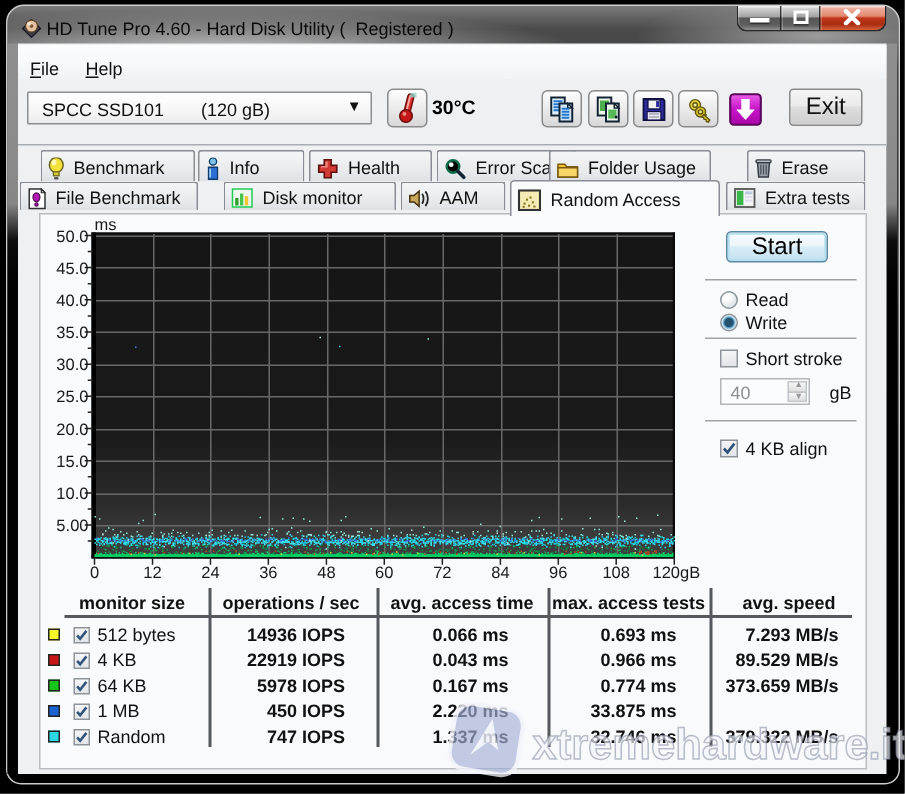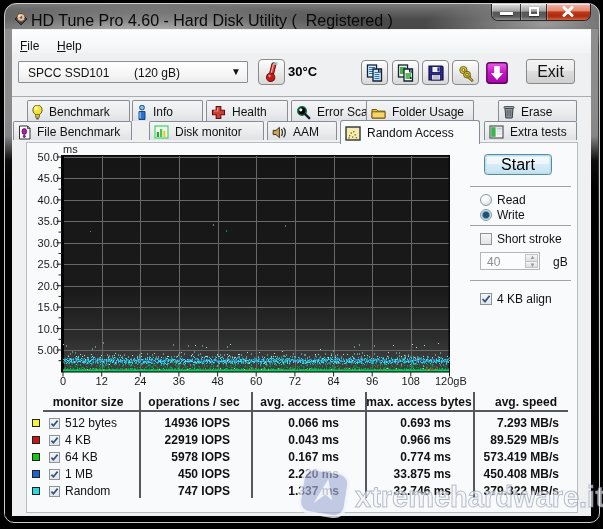--- a/index.html
+++ b/index.html
@@ -7,21 +7,21 @@
 #win { position:absolute; left:4px; top:3px; width:596px; height:520px;
   border:1.5px solid #cdcdcd; border-radius:12px 12px 10px 10px;
   background:
    radial-gradient(ellipse 330px 40px at 140px 31px, rgba(198,198,198,1), rgba(175,175,175,0) 74%),
    radial-gradient(ellipse 155px 32px at 540px 20px, rgba(165,165,165,0.9), rgba(150,150,150,0) 78%),
    linear-gradient(#7a7a7a 0%, #4a4a4a 3%, #161616 56%, #000 100%);
 }
 #client { position:absolute; left:11.5px; top:29px; width:579px; height:486.5px; background:#eef0f1; }
 .sidestrip { position:absolute; top:29px; width:7px; height:487px;
   background:linear-gradient(#8f8f8f 0%, #8a8a8a 18%, #858585 22%, #0d0d0d 27%, #000 33%); }
-#titletxt { position:absolute; left:31px; top:12px; font-size:16px; color:#0a0a0a; }
+#titletxt { position:absolute; left:31px; top:12px; font-size:12px; color:#0a0a0a; }
 #hdico { position:absolute; left:14px; top:11px; }
 
 #wbtns { position:absolute; left:491px; top:3.5px; width:100px; height:17px; display:flex;
   border:1px solid #262626; border-top:none; border-radius:0 0 7px 7px; overflow:hidden; }
 .wb { height:100%; border-right:1px solid rgba(20,20,20,0.8); position:relative;
   box-shadow:inset 0 1px 0 rgba(255,255,255,0.55), inset 1px 0 0 rgba(255,255,255,0.25);
   background:linear-gradient(#dedede 0%, #a2a2a2 45%, #565656 50%, #5e5e5e 80%, #909090 100%);
   display:flex; align-items:center; justify-content:center; }
 .wb:last-child { border-right:none; }
 #wb-close { background:linear-gradient(#f0b6aa 0%, #e28a70 42%, #c3361a 50%, #a82c10 76%, #d65f3c 100%); }
@@ -385,21 +385,21 @@
 <div class="sep" style="top:280px"></div>
 <div class="chk" style="left:480px;top:292.5px;display:flex;align-items:center;justify-content:center">
       <svg width="10" height="10" viewBox="0 0 10 10">
         <path d="M1.6 5 4 7.6 8.6 1.8" stroke="#31547c" stroke-width="1.8" fill="none"></path>
       </svg>
     </div>
 <div class="clab" style="left:497px;top:292px">4 KB align</div>
 <div class="th" style="left:8px">monitor size</div>
     <div class="th" style="left:114px">operations / sec</div>
     <div class="th" style="left:228px">avg. access time</div>
-    <div class="th" style="left:339px">max. access bytes</div>
+    <div class="th" style="left:339px">max. access tests</div>
     <div class="th" style="left:446px">avg. speed</div>
     <div class="vln" style="left:139px"></div>
     <div class="vln" style="left:251px"></div>
     <div class="vln" style="left:365px"></div>
     <div class="vln" style="left:473px"></div>
     <div class="hln"></div>
     <div class="sw" style="top:419px;background:#f6f62a"></div>
     <div class="trow" style="top:416px">
       <span class="cb">
         <svg width="9" height="9" viewBox="0 0 9 9">
@@ -430,34 +430,33 @@
       <span class="cb">
         <svg width="9" height="9" viewBox="0 0 9 9">
           <path d="M1.4 4.6 3.4 6.8 7.6 1.6" stroke="#31547c" stroke-width="1.7" fill="none"></path>
         </svg>
       </span>
       <span class="lb">64 KB</span>
     </div>
     <div class="tv" style="top:450px;width:230px">5978 IOPS</div>
     <div class="tv" style="top:450px;width:339px">0.167 ms</div>
     <div class="tv" style="top:450px;width:451px">0.774 ms</div>
-    <div class="tv" style="top:450px;width:559px">573.419 MB/s</div>
+    <div class="tv" style="top:450px;width:559px">373.659 MB/s</div>
     <div class="sw" style="top:470px;background:#1a64d2"></div>
     <div class="trow" style="top:467px">
       <span class="cb">
         <svg width="9" height="9" viewBox="0 0 9 9">
           <path d="M1.4 4.6 3.4 6.8 7.6 1.6" stroke="#31547c" stroke-width="1.7" fill="none"></path>
         </svg>
       </span>
       <span class="lb">1 MB</span>
     </div>
     <div class="tv" style="top:467px;width:230px">450 IOPS</div>
     <div class="tv" style="top:467px;width:339px">2.220 ms</div>
     <div class="tv" style="top:467px;width:451px">33.875 ms</div>
-    <div class="tv" style="top:467px;width:559px">450.408 MB/s</div>
     <div class="sw" style="top:487px;background:#2ad8e4"></div>
     <div class="trow" style="top:484px">
       <span class="cb">
         <svg width="9" height="9" viewBox="0 0 9 9">
           <path d="M1.4 4.6 3.4 6.8 7.6 1.6" stroke="#31547c" stroke-width="1.7" fill="none"></path>
         </svg>
       </span>
       <span class="lb">Random</span>
     </div>
     <div class="tv" style="top:484px;width:230px">747 IOPS</div>

